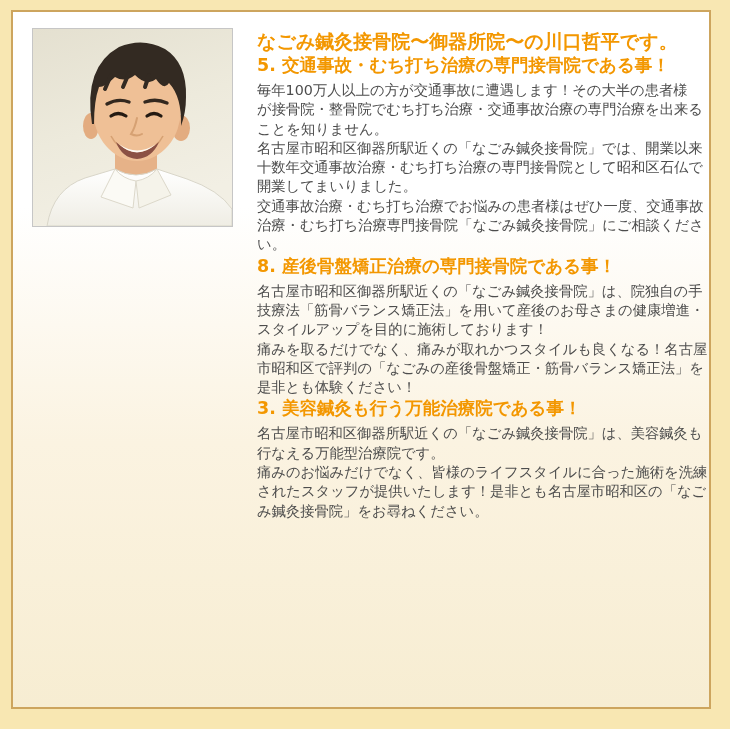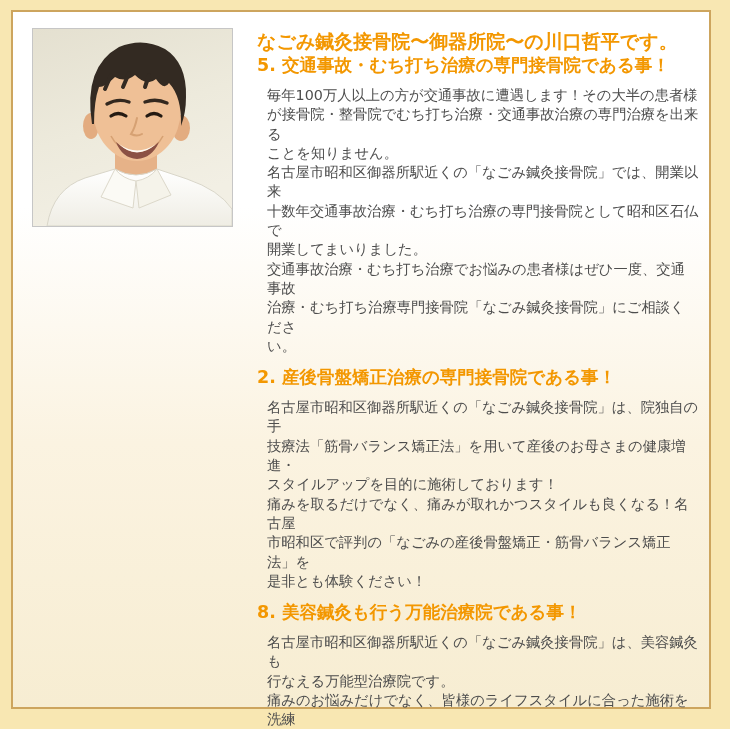--- a/index.html
+++ b/index.html
@@ -46,21 +46,21 @@
     width: 452px;
   }
   .title {
     margin: 17px 0 0 0;
     font-size: 19px;
     line-height: 25px;
     font-weight: bold;
     color: #f39700;
   }
   .jp-body {
-    margin: 10px;
+    margin: 0;
     font-size: 14.3px;
     line-height: 19.3px;
     color: #4d4d4d;
     white-space: pre-line;
   }
   .intro {
     margin: 9px 0 12px 0;
   }
   .sec-h {
     margin: 0 0 5px 0;
@@ -141,31 +141,31 @@
 ことを知りません。
 名古屋市昭和区御器所駅近くの「なごみ鍼灸接骨院」では、開業以来
 十数年交通事故治療・むち打ち治療の専門接骨院として昭和区石仏で
 開業してまいりました。
 交通事故治療・むち打ち治療でお悩みの患者様はぜひ一度、交通事故
 治療・むち打ち治療専門接骨院「なごみ鍼灸接骨院」にご相談くださ
 い。</p>
       </section>
 
       <section>
-        <h2 class="sec-h">2. 産後骨盤矯正治療の専門接骨院である事！</h2>
+        <h2 class="sec-h">8. 産後骨盤矯正治療の専門接骨院である事！</h2>
         <p class="jp-body">名古屋市昭和区御器所駅近くの「なごみ鍼灸接骨院」は、院独自の手
 技療法「筋骨バランス矯正法」を用いて産後のお母さまの健康増進・
 スタイルアップを目的に施術しております！
 痛みを取るだけでなく、痛みが取れかつスタイルも良くなる！名古屋
 市昭和区で評判の「なごみの産後骨盤矯正・筋骨バランス矯正法」を
 是非とも体験ください！</p>
       </section>
 
       <section>
-        <h2 class="sec-h">8. 美容鍼灸も行う万能治療院である事！</h2>
+        <h2 class="sec-h">3. 美容鍼灸も行う万能治療院である事！</h2>
         <p class="jp-body">名古屋市昭和区御器所駅近くの「なごみ鍼灸接骨院」は、美容鍼灸も
 行なえる万能型治療院です。
 痛みのお悩みだけでなく、皆様のライフスタイルに合った施術を洗練
 されたスタッフが提供いたします！是非とも名古屋市昭和区の「なご
 み鍼灸接骨院」をお尋ねください。</p>
       </section>
 
     </div>
 
   </div>

